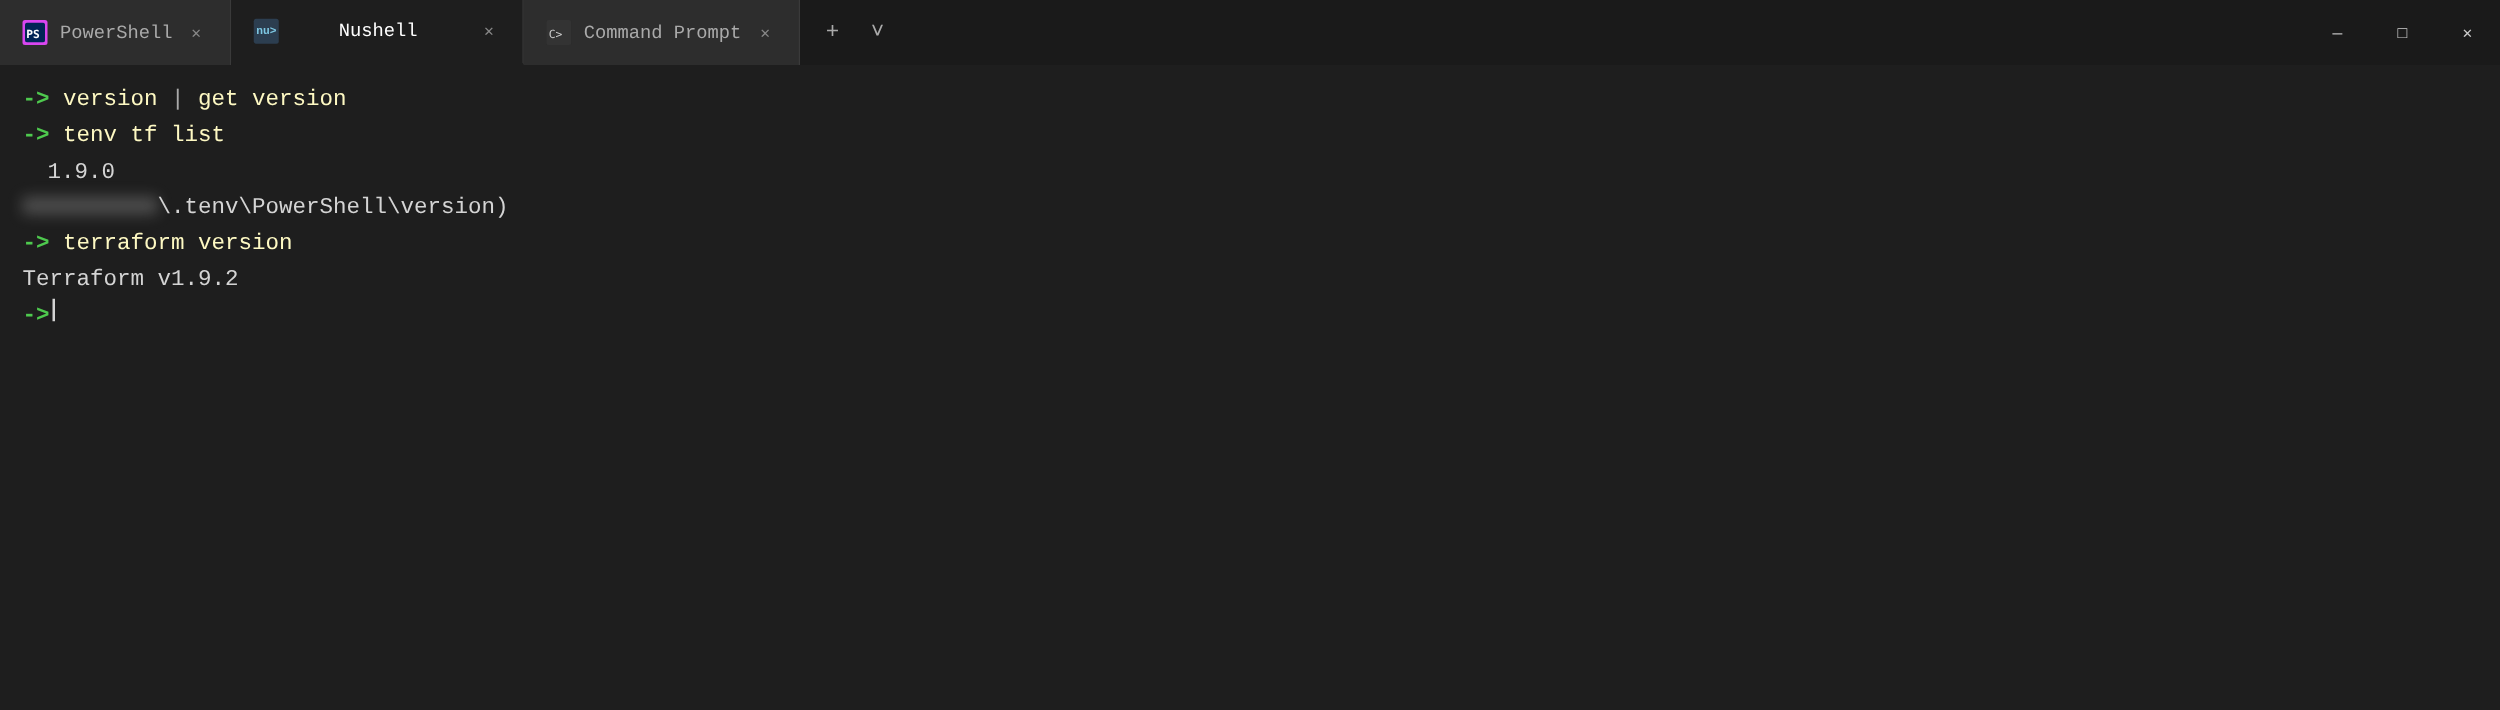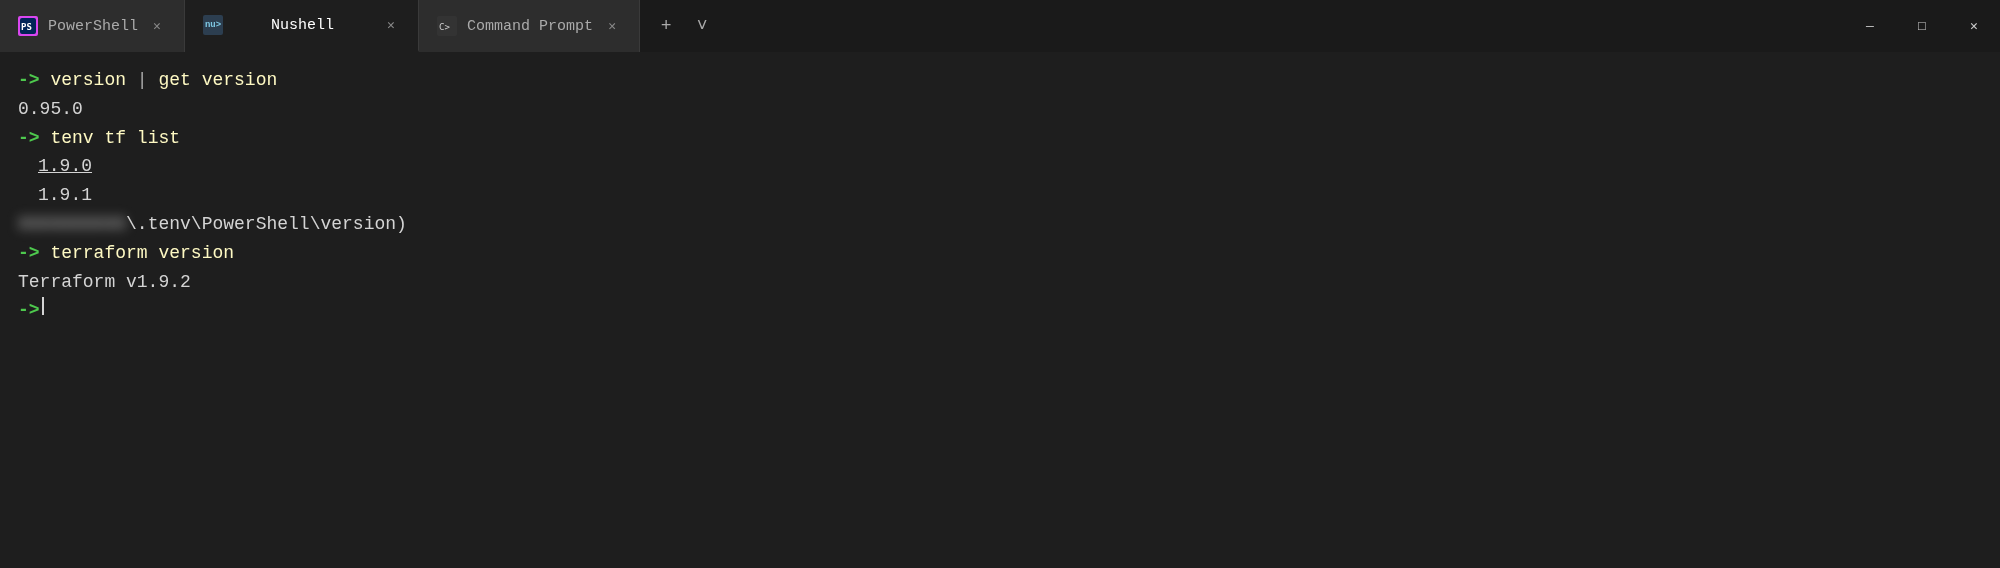--- a/index.html
+++ b/index.html
@@ -257,35 +257,29 @@
     </div>
   </div>
 </div>
 
 <div class="terminal">
 
   <div class="line">
     <span class="prompt">-&gt;</span><span class="cmd-text"> version </span><span class="pipe">|</span><span class="cmd-text"> get version</span>
   </div>
 
-  <div class="line">
-    <span class="output">0.95.0</span>
-  </div>
 
   <div class="line">
     <span class="prompt">-&gt;</span><span class="cmd-text"> tenv tf list</span>
   </div>
 
   <div class="line">
-    <span class="output" style="padding-left:20px;text-decoration:underline;">1.9.0</span>
-  </div>
-
-  <div class="line">
-    <span class="output" style="padding-left:20px;">1.9.1</span>
-  </div>
+    <span class="output" style="padding-left:20px;">1.9.0</span>
+  </div>
+
 
   <div class="line">
     <span class="blurred-text">XXXXXXXXXX</span><span class="output">\.tenv\PowerShell\version)</span>
   </div>
 
   <div class="line">
     <span class="prompt">-&gt;</span><span class="cmd-text"> terraform version</span>
   </div>
 
   <div class="line">

